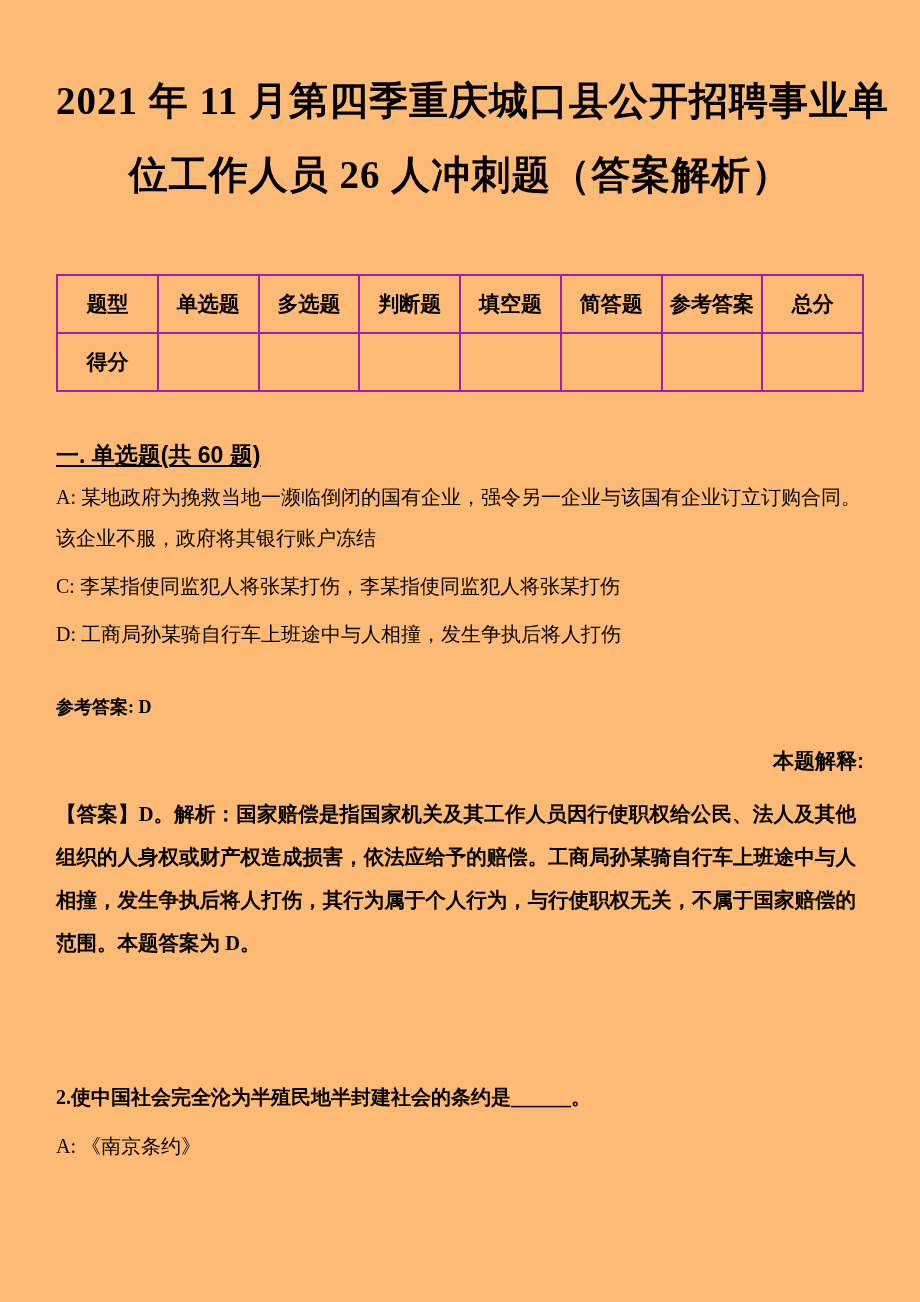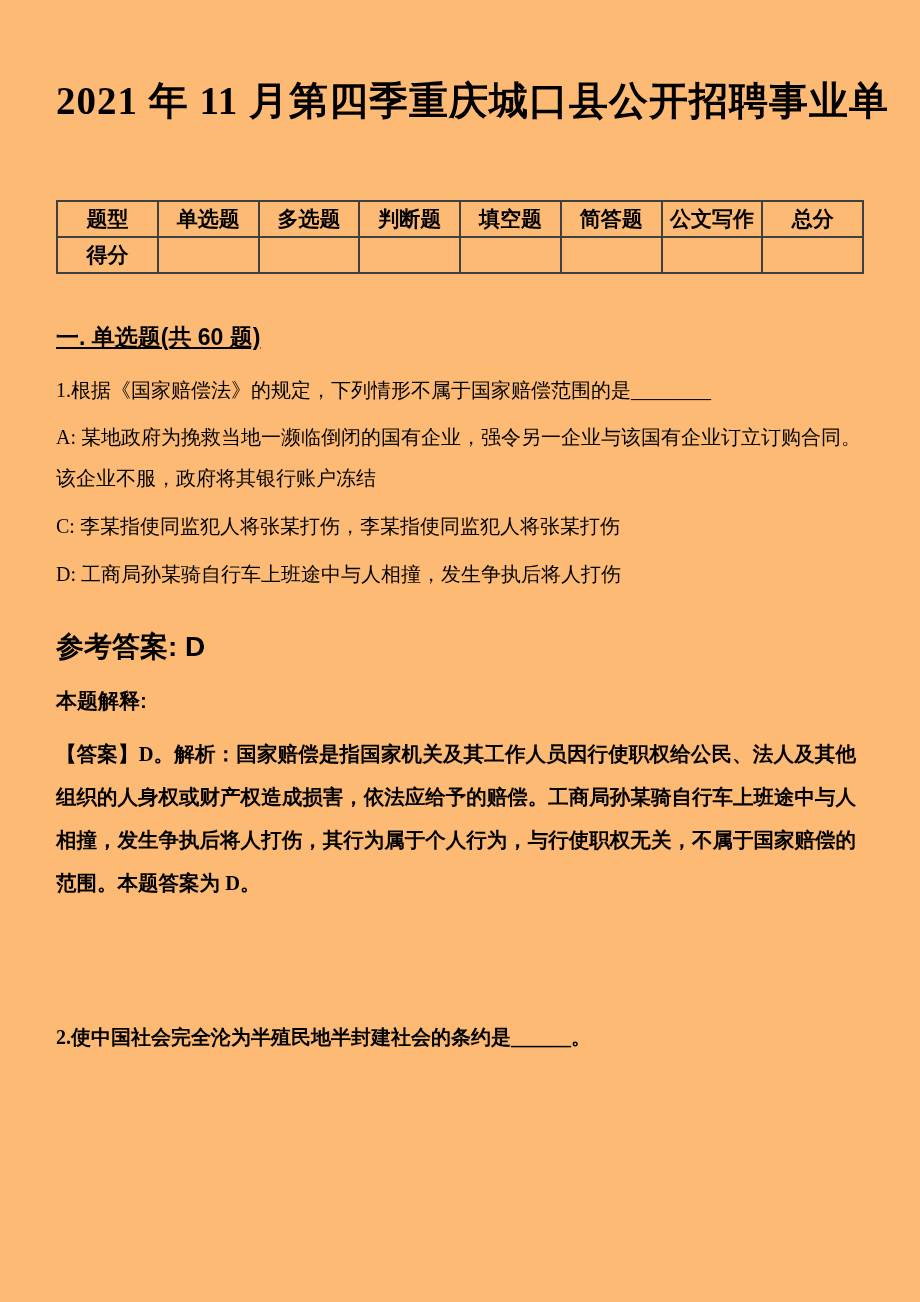--- a/index.html
+++ b/index.html
@@ -31,27 +31,27 @@
     white-space: nowrap;
   }
   .score-table {
     width: 100%;
     margin-top: 62px;
     border-collapse: collapse;
     table-layout: fixed;
     font-family: "Liberation Sans", "DejaVu Sans", sans-serif;
   }
   .score-table td {
-    border: 2px solid #404040;
+    border: 2px solid #a21caf;
     height: 34px;
     text-align: center;
     vertical-align: middle;
     font-size: 21px;
     font-weight: 600;
-    padding: 0 2px;
+    padding: 11px 2px;
   }
   .section-heading {
     margin: 48px 0 0 0;
     font-family: "Liberation Sans", "DejaVu Sans", sans-serif;
     font-size: 23px;
     font-weight: 700;
     line-height: 30px;
     text-decoration: underline;
   }
   .q-text {
@@ -59,31 +59,32 @@
     font-size: 20px;
     line-height: 40px;
   }
   .option {
     margin: 7px 0 0 0;
     font-size: 20px;
     line-height: 41px;
   }
   .ref-answer {
     margin: 38px 0 0 0;
-    font-family: Liberation Sans, sans-serif;
-    font-size: 28px;
+    font-family: Liberation Serif, serif;
+    font-size: 18px;
     font-weight: 700;
     line-height: 28px;
   }
   .explain-label {
-    margin: 26px 0 0 0;
+    margin: 26px 0 0 16px;
     font-family: "Liberation Sans", "DejaVu Sans", sans-serif;
     font-size: 21px;
     font-weight: 700;
     line-height: 28px;
+    text-align: right;
   }
   .explanation {
     margin: 18px 8px 0 0;
     font-size: 20.5px;
     font-weight: 700;
     line-height: 43px;
     text-align: justify;
   }
   .q2 {
     margin-top: 112px;
@@ -93,57 +94,58 @@
     margin-top: 9px;
   }
 </style>
 </head>
 <body>
 
 <div class="page">
 
   <h1 class="title">
     <span class="title-line">2021 年 11 月第四季重庆城口县公开招聘事业单</span>
+    <span class="title-line">位工作人员 26 人冲刺题（答案解析）</span>
   </h1>
 
   <table class="score-table">
     <tbody>
       <tr>
         <td>题型</td>
         <td>单选题</td>
         <td>多选题</td>
         <td>判断题</td>
         <td>填空题</td>
         <td>简答题</td>
-        <td>公文写作</td>
+        <td>参考答案</td>
         <td>总分</td>
       </tr>
       <tr>
         <td>得分</td>
         <td></td>
         <td></td>
         <td></td>
         <td></td>
         <td></td>
         <td></td>
         <td></td>
       </tr>
     </tbody>
   </table>
 
   <h2 class="section-heading">一. 单选题(共 60 题)</h2>
 
-  <p class="q-text">1.根据《国家赔偿法》的规定，下列情形不属于国家赔偿范围的是________</p>
 
   <p class="option">A: 某地政府为挽救当地一濒临倒闭的国有企业，强令另一企业与该国有企业订立订购合同。该企业不服，政府将其银行账户冻结</p>
   <p class="option">C: 李某指使同监犯人将张某打伤，李某指使同监犯人将张某打伤</p>
   <p class="option">D: 工商局孙某骑自行车上班途中与人相撞，发生争执后将人打伤</p>
 
   <p class="ref-answer">参考答案: D</p>
 
   <p class="explain-label">本题解释:</p>
 
   <p class="explanation">【答案】D。解析：国家赔偿是指国家机关及其工作人员因行使职权给公民、法人及其他组织的人身权或财产权造成损害，依法应给予的赔偿。工商局孙某骑自行车上班途中与人相撞，发生争执后将人打伤，其行为属于个人行为，与行使职权无关，不属于国家赔偿的范围。本题答案为 D。</p>
 
   <p class="q-text q2">2.使中国社会完全沦为半殖民地半封建社会的条约是______。</p>
 
+  <p class="option q2-option">A: 《南京条约》</p>
 
 </div>
 
 </body></html>

